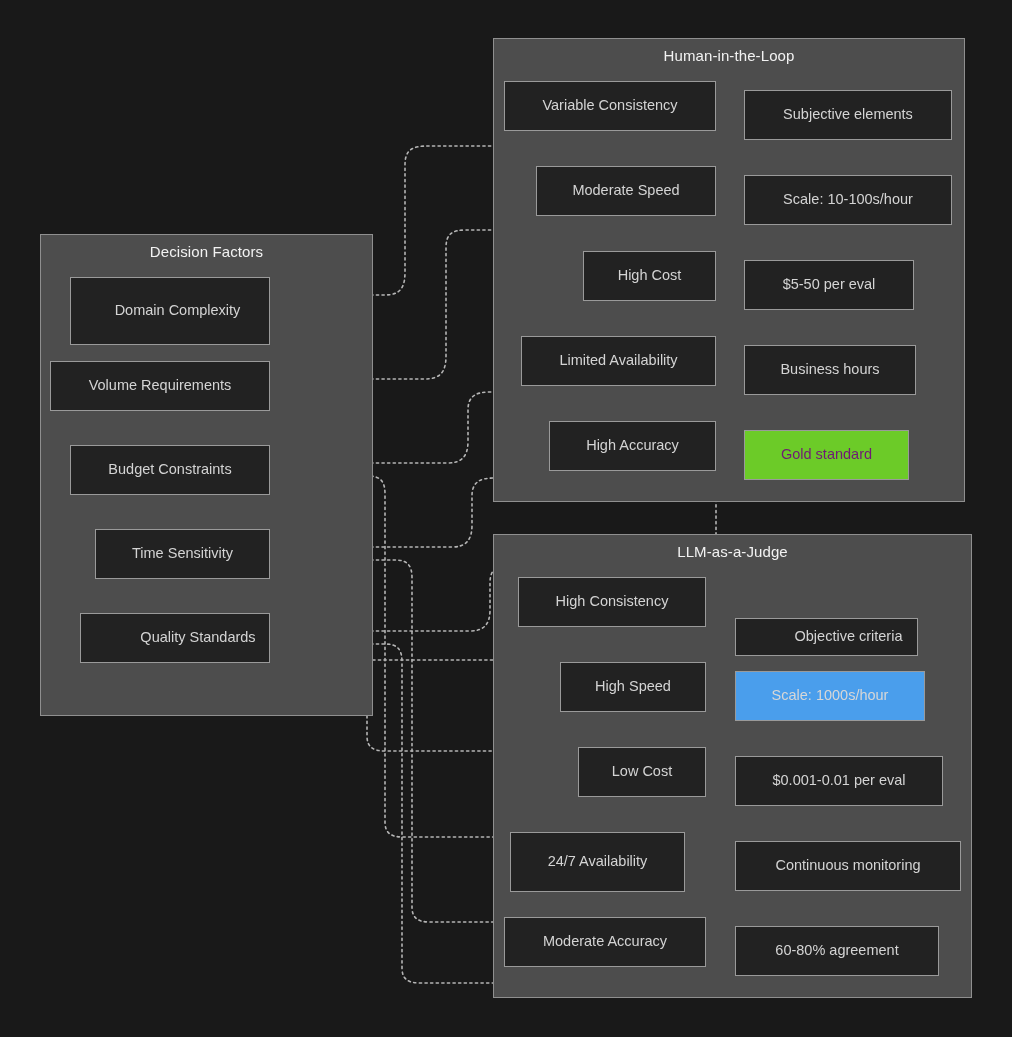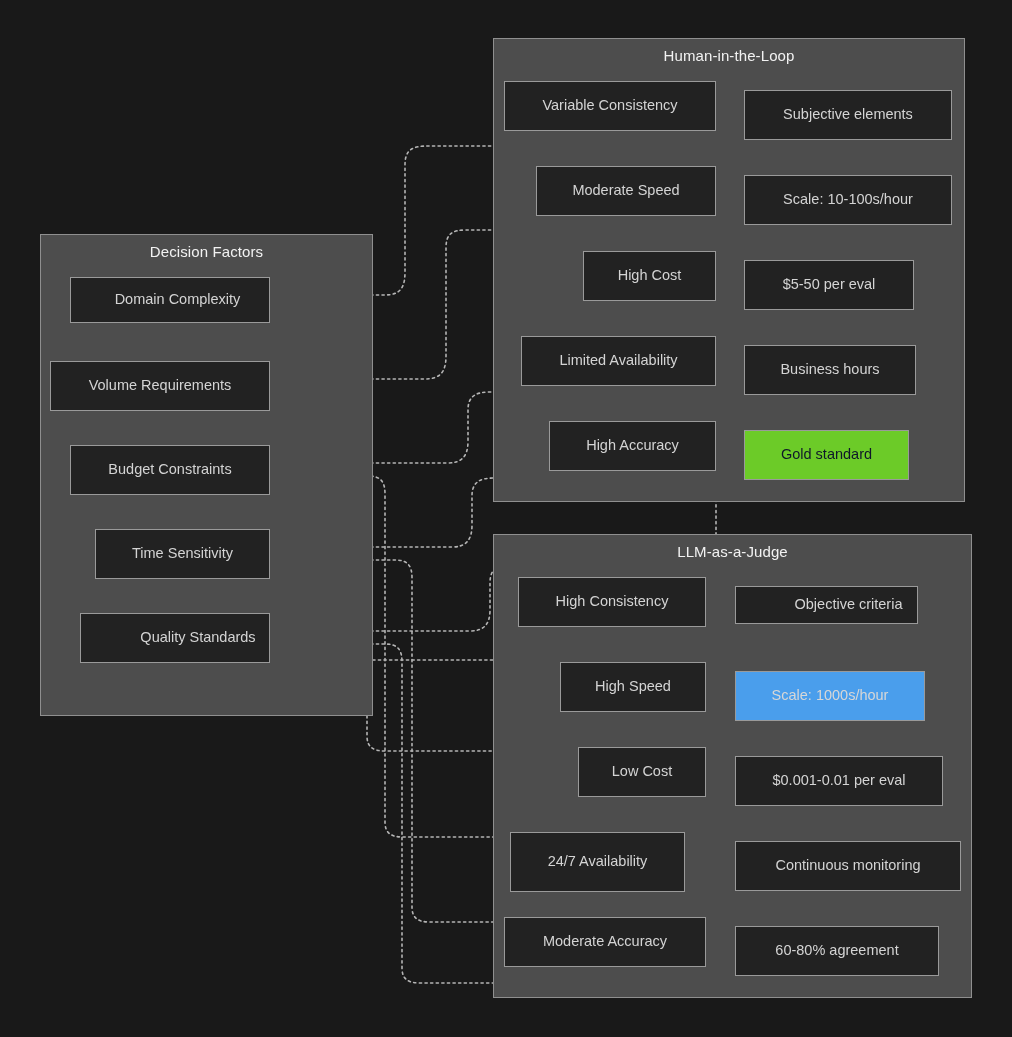--- a/index.html
+++ b/index.html
@@ -31,21 +31,21 @@
     background:#222222;
     border:1px solid #9a9a9a;
     box-sizing:border-box;
     color:#d4d4d4;
     font-size:14.5px;
     display:flex;align-items:center;justify-content:center;
     text-align:center;
     white-space:nowrap;
     line-height:1.1;
   }
-  .node.green{background:#6ccb28;border-color:#9a9a9a;color:#0f172a;}
+  .node.green{background:#6ccb28;border-color:#9a9a9a;color:#701a75;}
   .node.blue{background:#4a9eec;border-color:#9a9a9a;color:#d7d7d7;}
 </style>
 </head>
 <body>
 
 <div id="stage">
 
   <svg class="edges" viewBox="0 0 1012 1037">
     <defs>
       <marker id="ah" markerWidth="9" markerHeight="8" refX="8.6" refY="4" orient="auto" markerUnits="userSpaceOnUse">
@@ -89,21 +89,21 @@
       <path d="M706,687 L722,687" marker-end="url(#ah)"></path>
       <path d="M706,772 L722,772" marker-end="url(#ah)"></path>
       <path d="M706,857 L722,857" marker-end="url(#ah)"></path>
       <path d="M706,942 L722,942" marker-end="url(#ah)"></path>
     </g>
   </svg>
 
   <div class="panel" style="left:40px;top:234px;width:333px;height:482px;">
     <div class="panel-title">Decision Factors</div>
   </div>
-  <div class="node" style="left:70px;top:277px;width:200px;height:46px;padding-left:15px;">Domain Complexity</div>
+  <div class="node" style="left:70px;top:277px;width:200px;height:68px;padding-left:15px;">Domain Complexity</div>
   <div class="node" style="left:50px;top:361px;width:220px;height:50px;">Volume Requirements</div>
   <div class="node" style="left:70px;top:445px;width:200px;height:50px;">Budget Constraints</div>
   <div class="node" style="left:95px;top:529px;width:175px;height:50px;">Time Sensitivity</div>
   <div class="node" style="left:80px;top:613px;width:190px;height:50px;padding-left:46px;">Quality Standards</div>
 
   <div class="panel" style="left:493px;top:38px;width:472px;height:464px;">
     <div class="panel-title">Human-in-the-Loop</div>
   </div>
   <div class="node" style="left:504px;top:81px;width:212px;height:50px;">Variable Consistency</div>
   <div class="node" style="left:536px;top:166px;width:180px;height:50px;">Moderate Speed</div>
@@ -119,19 +119,19 @@
 
   <div class="panel" style="left:493px;top:534px;width:479px;height:464px;">
     <div class="panel-title">LLM-as-a-Judge</div>
   </div>
   <div class="node" style="left:560px;top:662px;width:146px;height:50px;">High Speed</div>
   <div class="node" style="left:518px;top:577px;width:188px;height:50px;">High Consistency</div>
   <div class="node" style="left:578px;top:747px;width:128px;height:50px;">Low Cost</div>
   <div class="node" style="left:510px;top:832px;width:175px;height:60px;">24/7 Availability</div>
   <div class="node" style="left:504px;top:917px;width:202px;height:50px;">Moderate Accuracy</div>
 
-  <div class="node" style="left:735px;top:586px;width:183px;height:38px;padding-left:44px;">Objective criteria</div>
+  <div class="node" style="left:735px;top:618px;width:183px;height:38px;padding-left:44px;">Objective criteria</div>
   <div class="node blue" style="left:735px;top:671px;width:190px;height:50px;">Scale: 1000s/hour</div>
   <div class="node" style="left:735px;top:756px;width:208px;height:50px;">$0.001-0.01 per eval</div>
   <div class="node" style="left:735px;top:841px;width:226px;height:50px;">Continuous monitoring</div>
   <div class="node" style="left:735px;top:926px;width:204px;height:50px;">60-80% agreement</div>
 
 </div>
 
 </body></html>

